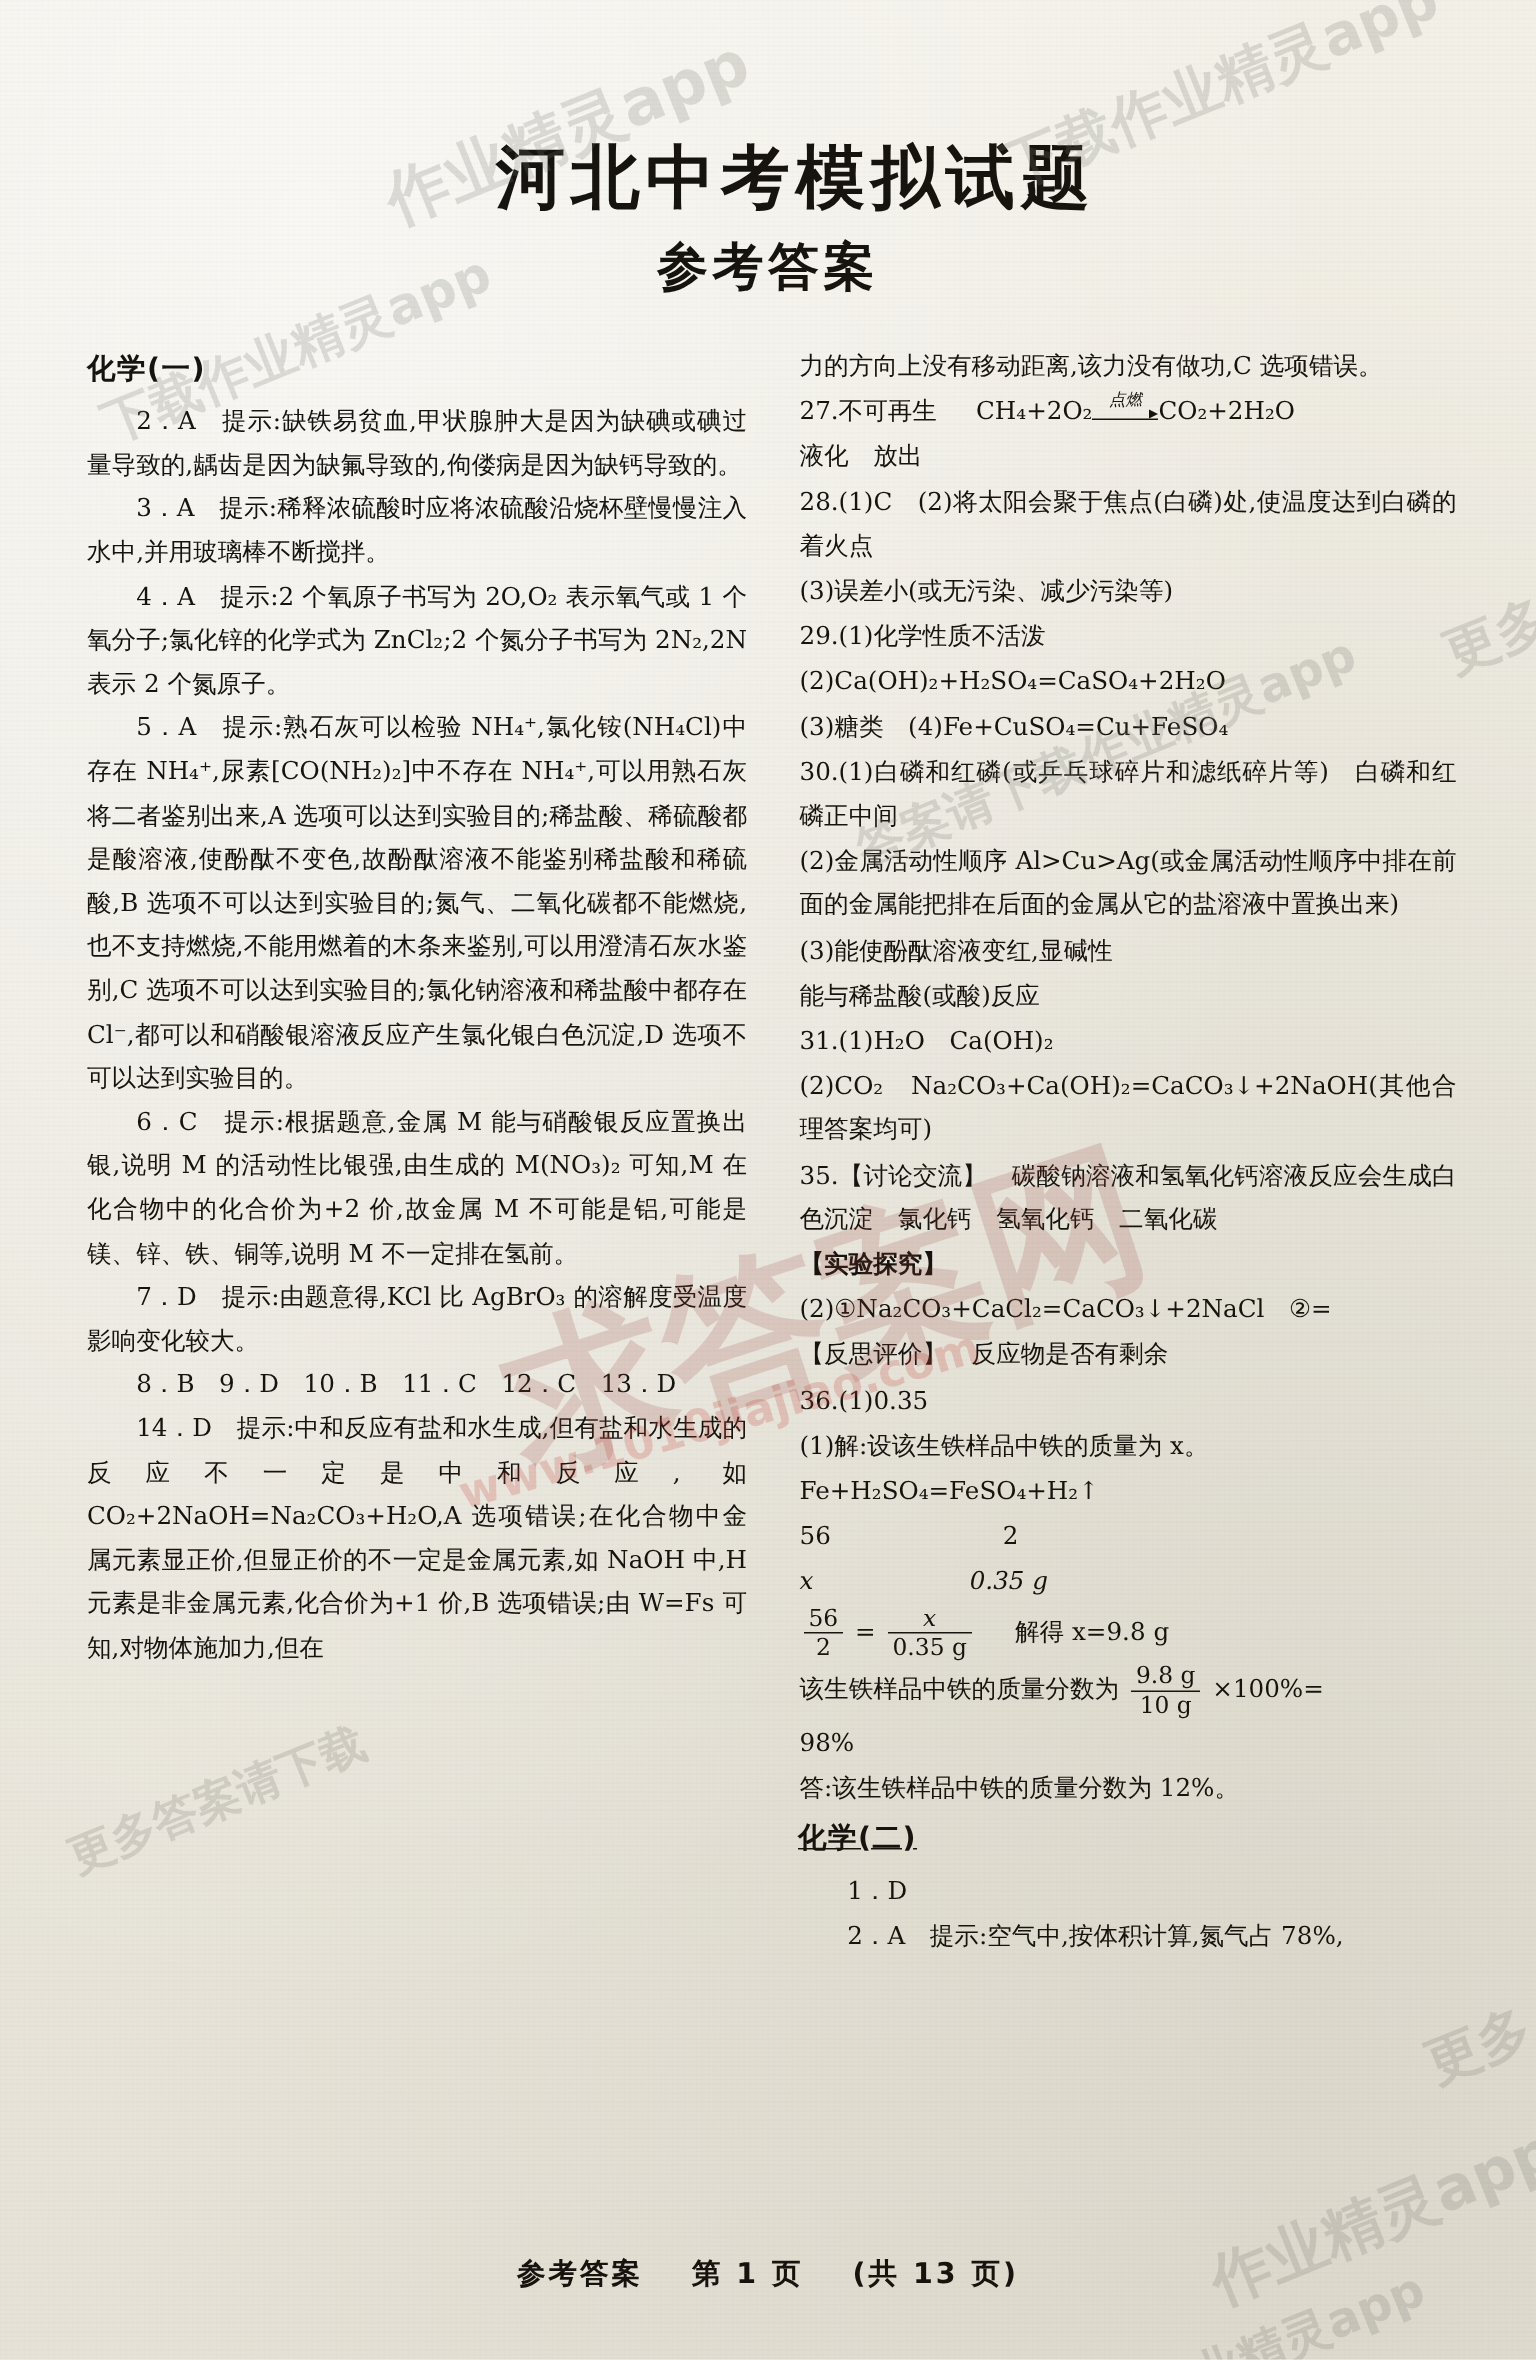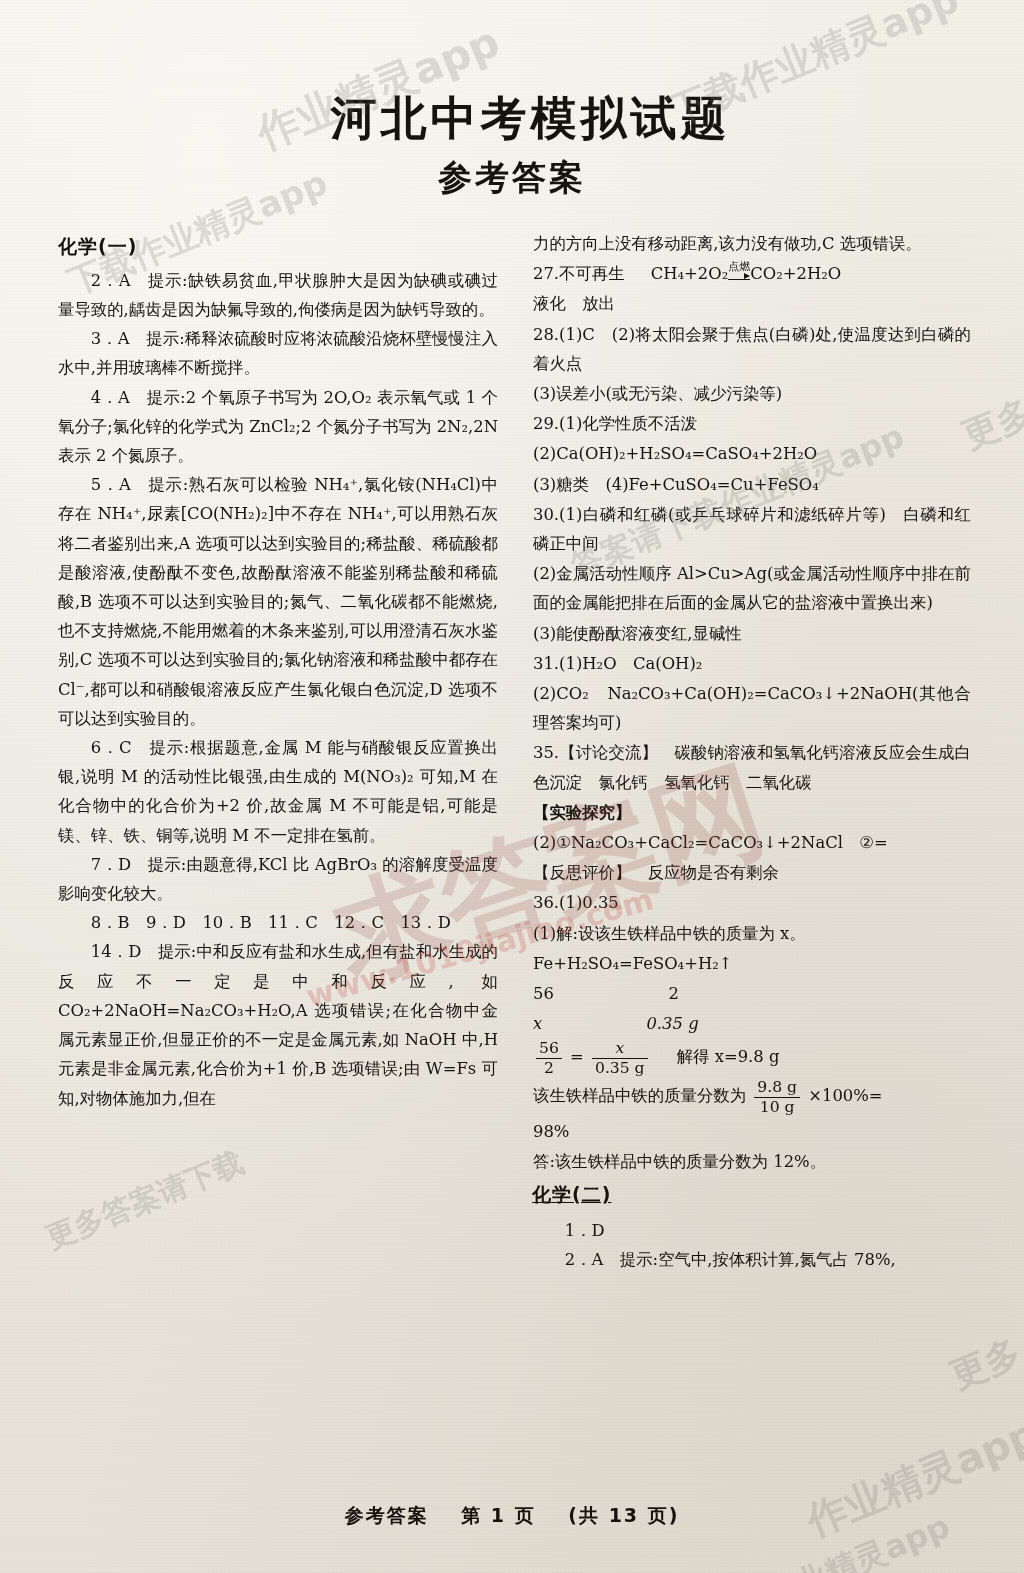--- a/index.html
+++ b/index.html
@@ -91,23 +91,24 @@
     text-align:center;
     line-height:1.18;
     margin:0 3px;
     font-size:.95em;
   }
   .frac .num{display:block;border-bottom:1.4px solid #17140f;padding:0 3px;}
   .frac .den{display:block;padding:0 3px;}
   .rxnarrow{
     display:inline-block;
     position:relative;
-    width:22px;
+    width:44px;
     text-align:center;
     vertical-align:middle;
+    font-style:italic;
   }
   .rxnarrow .cond{
     position:absolute;
     top:-13px;left:0;right:0;
     font-size:11px;
     white-space:nowrap;
   }
   .rxnarrow .bar{
     display:block;
     border-bottom:1.4px solid #17140f;
@@ -182,20 +183,21 @@
       <p class="line">28.(1)C　(2)将太阳会聚于焦点(白磷)处,使温度达到白磷的着火点</p>
       <p class="line">(3)误差小(或无污染、减少污染等)</p>
 
       <p class="line">29.(1)化学性质不活泼</p>
       <p class="line">(2)Ca(OH)₂+H₂SO₄=CaSO₄+2H₂O</p>
       <p class="line">(3)糖类　(4)Fe+CuSO₄=Cu+FeSO₄</p>
 
       <p class="line">30.(1)白磷和红磷(或乒乓球碎片和滤纸碎片等)　白磷和红磷正中间</p>
       <p class="line">(2)金属活动性顺序 Al&gt;Cu&gt;Ag(或金属活动性顺序中排在前面的金属能把排在后面的金属从它的盐溶液中置换出来)</p>
       <p class="line">(3)能使酚酞溶液变红,显碱性</p>
+      <p class="line">能与稀盐酸(或酸)反应</p>
 
       <p class="line">31.(1)H₂O　Ca(OH)₂</p>
       <p class="line">(2)CO₂　Na₂CO₃+Ca(OH)₂=CaCO₃↓+2NaOH(其他合理答案均可)</p>
 
       <p class="line">35.【讨论交流】　碳酸钠溶液和氢氧化钙溶液反应会生成白色沉淀　氯化钙　氢氧化钙　二氧化碳</p>
       <p class="line bk">【实验探究】</p>
       <p class="line">(2)①Na₂CO₃+CaCl₂=CaCO₃↓+2NaCl　②=</p>
       <p class="line">【反思评价】　反应物是否有剩余</p>
 
       <p class="line">36.(1)0.35</p>

